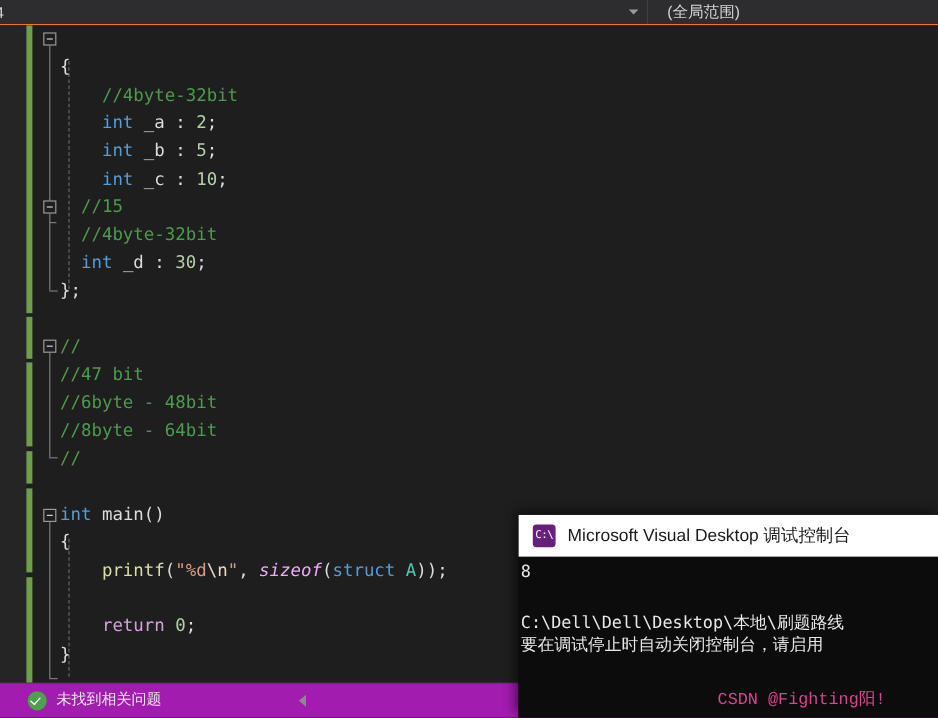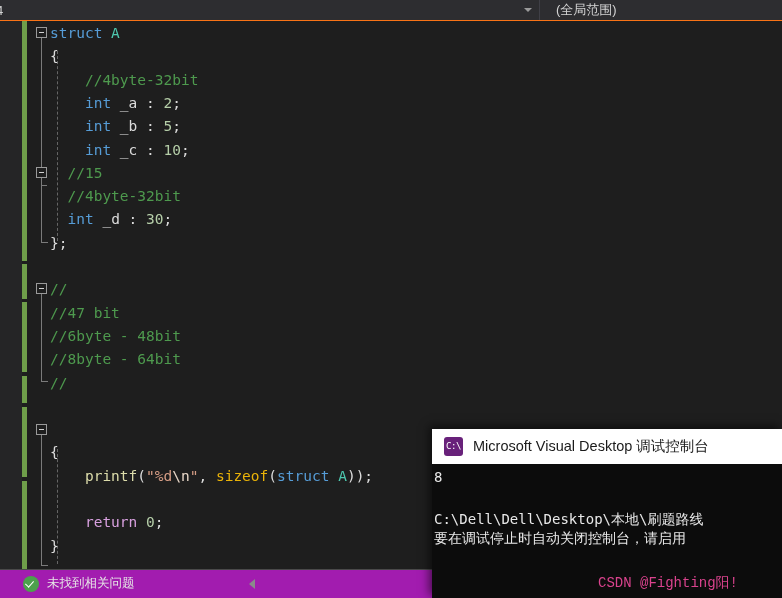--- a/index.html
+++ b/index.html
@@ -105,21 +105,21 @@
 
   
   .kw   { color: #569cd6; }   
   .kw2  { color: #d8a0df; }   
   .type { color: #4ec9b0; }   
   .num  { color: #b5cea8; }   
   .cmt  { color: #4e9a4e; }   
   .fn   { color: #dcdcaa; }   
   .str  { color: #d69d85; }   
   .esc  { color: #e8d7c8; }   
-  .sizeof { color: #eab308; }
+  .sizeof { color: #f0abfc; font-style: italic; }
   .id   { color: #dcdcdc; }
   .punc { color: #dcdcdc; }
 
   
   .fold {
     position: absolute;
     width: 11px; height: 11px;
     border: 1px solid #9a9a9a;
     box-sizing: border-box;
     background: #1e1e1e;
@@ -299,37 +299,37 @@
 
   <div class="indent" style="left:57px;top:30px;height:190px;"></div>
   <div class="indent" style="left:57px;top:428px;height:115px;"></div>
 
   <div class="fold" style="left:36px;top:6px;"></div>
   <div class="fold" style="left:36px;top:146px;"></div>
   <div class="fold" style="left:36px;top:262px;"></div>
   <div class="fold" style="left:36px;top:403px;"></div>
 
   <div id="code-area">
-      <div class="line" style="top: 1px;"><span class="ln-text"><span class="kw">struct </span><span class="type">A</span></span></div>
       <div class="line" style="top: 24.3px;"><span class="ln-text"><span class="punc">{</span></span></div>
       <div class="line" style="top: 47.6px;"><span class="ln-text"><span class="cmt">    //4byte-32bit</span></span></div>
       <div class="line" style="top: 70.9px;"><span class="ln-text"><span class="punc">    </span><span class="kw">int</span><span class="id"> _a : </span><span class="num">2</span><span class="punc">;</span></span></div>
       <div class="line" style="top: 94.2px;"><span class="ln-text"><span class="punc">    </span><span class="kw">int</span><span class="id"> _b : </span><span class="num">5</span><span class="punc">;</span></span></div>
       <div class="line" style="top: 117.5px;"><span class="ln-text"><span class="punc">    </span><span class="kw">int</span><span class="id"> _c : </span><span class="num">10</span><span class="punc">;</span></span></div>
       <div class="line" style="top: 140.8px;"><span class="ln-text"><span class="cmt">  //15</span></span></div>
       <div class="line" style="top: 164.1px;"><span class="ln-text"><span class="cmt">  //4byte-32bit</span></span></div>
       <div class="line" style="top: 187.4px;"><span class="ln-text"><span class="punc">  </span><span class="kw">int</span><span class="id"> _d : </span><span class="num">30</span><span class="punc">;</span></span></div>
       <div class="line" style="top: 210.7px;"><span class="ln-text"><span class="punc">};</span></span></div>
       <div class="line" style="top: 234px;"><span class="ln-text"><span class="punc"></span></span></div>
       <div class="line" style="top: 257.3px;"><span class="ln-text"><span class="cmt">//</span></span></div>
       <div class="line" style="top: 280.6px;"><span class="ln-text"><span class="cmt">//47 bit</span></span></div>
       <div class="line" style="top: 303.9px;"><span class="ln-text"><span class="cmt">//6byte - 48bit</span></span></div>
       <div class="line" style="top: 327.2px;"><span class="ln-text"><span class="cmt">//8byte - 64bit</span></span></div>
       <div class="line" style="top: 350.5px;"><span class="ln-text"><span class="cmt">//</span></span></div>
       <div class="line" style="top: 373.8px;"><span class="ln-text"><span class="punc"></span></span></div>
+      <div class="line" style="top: 397.1px;"><span class="ln-text"><span class="kw">int</span><span class="id"> </span><span class="id">main</span><span class="punc">()</span></span></div>
       <div class="line" style="top: 420.4px;"><span class="ln-text"><span class="punc">{</span></span></div>
       <div class="line" style="top: 443.7px;"><span class="ln-text"><span class="punc">    </span><span class="fn">printf</span><span class="punc">(</span><span class="str">"%d</span><span class="esc">\n</span><span class="str">"</span><span class="punc">, </span><span class="sizeof">sizeof</span><span class="punc">(</span><span class="kw">struct</span><span class="id"> </span><span class="type">A</span><span class="punc">));</span></span></div>
       <div class="line" style="top: 467px;"><span class="ln-text"><span class="punc"></span></span></div>
       <div class="line" style="top: 490.3px;"><span class="ln-text"><span class="punc">    </span><span class="kw2">return</span><span class="id"> </span><span class="num">0</span><span class="punc">;</span></span></div>
       <div class="line" style="top: 513.6px;"><span class="ln-text"><span class="punc">}</span></span></div>
     </div>
 </div>
 
 <div id="status-bar">
   <div id="status-rule"></div>

